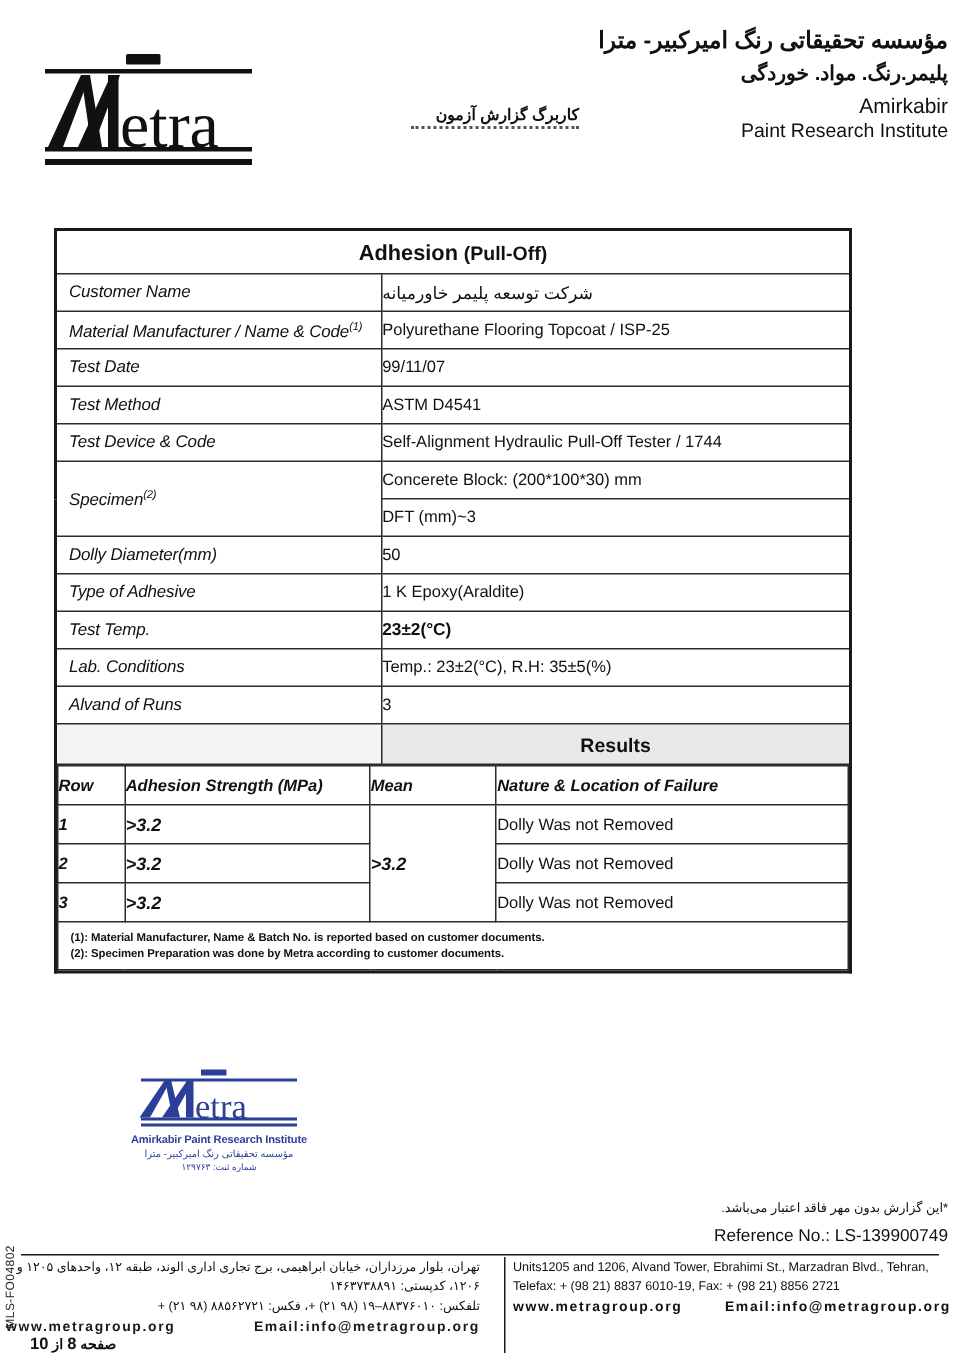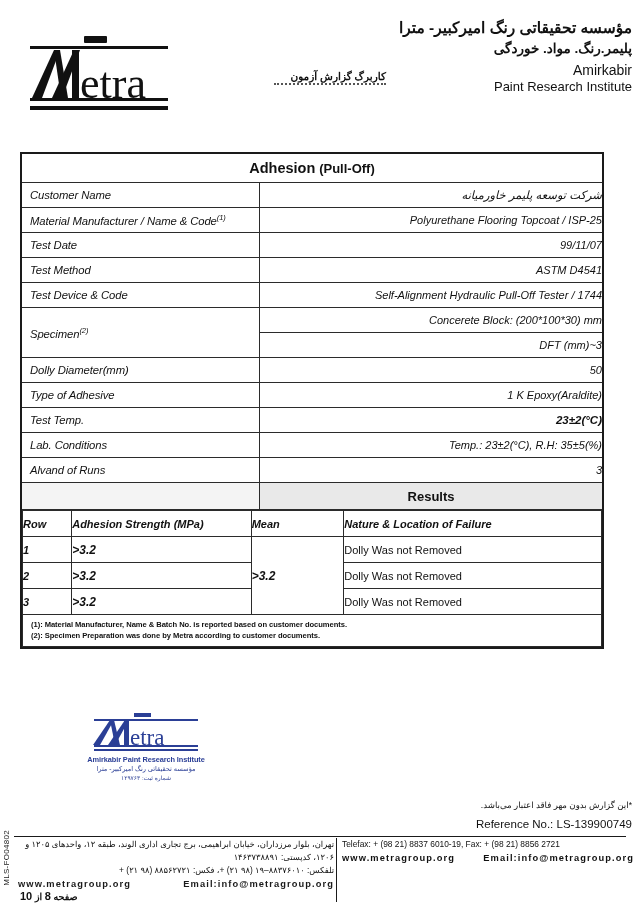--- a/index.html
+++ b/index.html
@@ -79,22 +79,22 @@
     font-size: 13.5px; font-weight: bold; direction: rtl;
     line-height: 1.4; margin-top: 1px;
   }
   .hr-en1 { font-size: 14px; margin-top: 3px; line-height: 1.25; }
   .hr-en2 { font-size: 13px; line-height: 1.25; }
   .hr-en3 { font-size: 10.5px; line-height: 1.3; margin-top: 1px; }
 
   
   .sheet {
     position: absolute;
-    left: 20px; top: 152px;
-    width: 584px;
+    left: 36px; top: 152px;
+    width: 532px;
   }
   table.main {
     width: 100%;
     border-collapse: collapse;
     table-layout: fixed;
     border: 2px solid #1a1a1a;
   }
   table.main td {
     border: 1px solid #2b2b2b;
     padding: 0;
@@ -114,24 +114,23 @@
   .title-cell .t-sub { font-size: 13px; }
   .lbl {
     font-size: 11.3px;
     font-weight: normal;
     font-style: italic;
     padding-left: 8px !important;
     letter-spacing: -0.1px;
   }
   .lbl sup { font-size: 7.5px; font-style: italic; }
   .val {
-    text-align: right;
+    text-align: left;
     font-size: 11px;
     font-weight: normal;
-    font-style: italic;
   }
   .val.fa { direction: rtl; font-size: 11.5px; }
   .val.bold { font-weight: bold; font-size: 11.5px; }
 
   
   .results-band td {
     height: 26px !important;
     background: #e9e9e9;
     text-align: center;
     font-weight: bold;
@@ -209,21 +208,21 @@
     text-align: right;
   }
   .footer-rule {
     position: absolute;
     left: 14px; top: 836px;
     width: 612px; height: 1px;
     background: #1a1a1a;
   }
   .footer-left {
     position: absolute;
-    left: 18px; top: 838px;
+    left: 4px; top: 838px;
     width: 316px;
     text-align: right;
     direction: rtl;
   }
   .fl-1 { font-size: 8.4px; line-height: 1.55; }
   .fl-2 { font-size: 8.4px; line-height: 1.55; }
   .fl-3 { font-size: 8.4px; line-height: 1.55; }
   .fl-web {
     direction: ltr;
     display: flex;
@@ -465,20 +464,21 @@
   <div class="fl-1">تهران، بلوار مرزداران، خیابان ابراهیمی، برج تجاری اداری الوند، طبقه ۱۲، واحدهای ۱۲۰۵ و</div>
   <div class="fl-2">۱۲۰۶، کدپستی: ۱۴۶۳۷۳۸۸۹۱</div>
   <div class="fl-3">تلفکس: ۸۸۳۷۶۰۱۰–۱۹ (۹۸ ۲۱) +، فکس: ۸۸۵۶۲۷۲۱ (۹۸ ۲۱) +</div>
   <div class="fl-web">
     <span>www.metragroup.org</span>
     <span><span>Email:</span><span>info@metragroup.org</span></span>
   </div>
 </div>
 
 <div class="footer-right">
+  <div class="fr-line">Units1205 and 1206, Alvand Tower, Ebrahimi St., Marzadran Blvd., Tehran,</div>
   <div class="fr-line">Telefax: + (98 21) 8837 6010-19, Fax: + (98 21) 8856 2721</div>
   <div class="fr-web">
     <span>www.metragroup.org</span>
     <span><span>Email:</span><span>info@metragroup.org</span></span>
   </div>
 </div>
 
 <div class="doc-code">MLS-FO04802</div>
 
 <div class="page-num">

